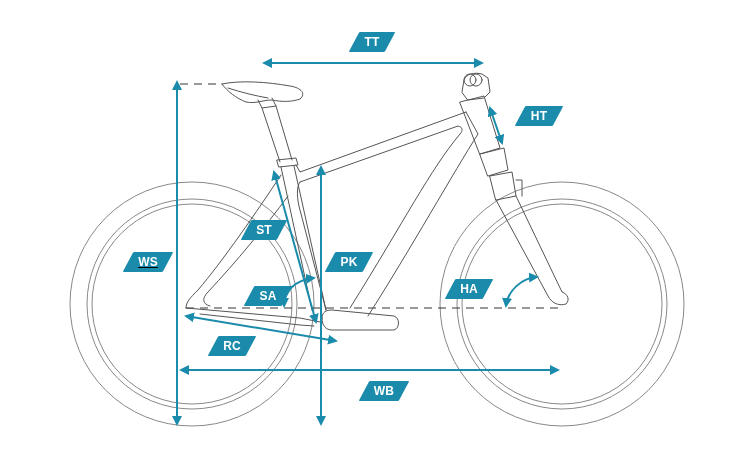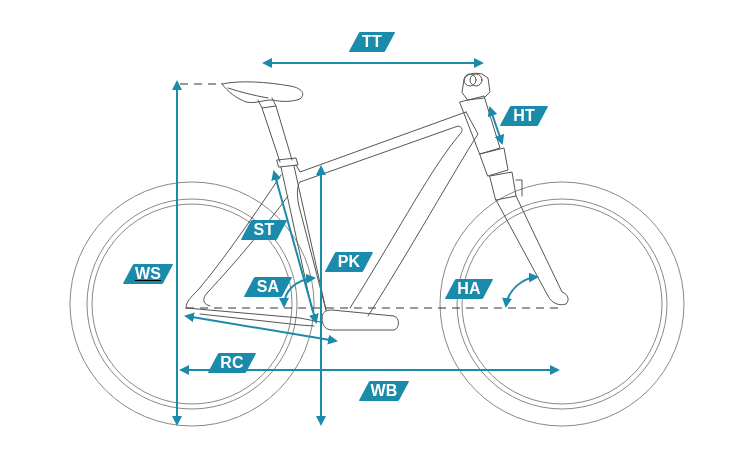--- a/index.html
+++ b/index.html
@@ -4,21 +4,21 @@
 <style>
   html, body { margin: 0; padding: 0; background: #ffffff; }
   body { width: 750px; height: 450px; overflow: hidden; position: relative; font-family: "Liberation Sans", sans-serif; }
   #diagram { position: absolute; left: 0; top: 0; }
   .frame { fill: none; stroke: #555; stroke-width: 1; stroke-linejoin: round; stroke-linecap: round; }
   .tire { fill: none; stroke: #888; stroke-width: 1; }
   .dash { fill: none; stroke: #333; stroke-width: 1; stroke-dasharray: 8 6; }
   .dim { fill: none; stroke-width: 2; }
   .label { position: absolute; height: 20px; display: flex; align-items: center; justify-content: center; }
   .label .bg { position: absolute; inset: 0; transform: skewX(-28deg); border-radius: 1px; }
-  .label span { position: relative; color: #fff; font-weight: bold; font-size: 16px; letter-spacing: 0.2px; text-align: right; }
+  .label span { position: relative; color: #fff; font-weight: bold; font-size: 12px; letter-spacing: 0.2px; text-align: right; }
 </style>
 </head>
 <body>
 
 <svg id="diagram" width="750" height="450" viewBox="0 0 750 450" xmlns="http://www.w3.org/2000/svg">
   <defs>
     <marker id="arr" viewBox="0 0 10 10" refX="8" refY="5" markerWidth="5" markerHeight="5" orient="auto-start-reverse">
       <path d="M0,0 L10,5 L0,10 z" fill="#1b8bab"></path>
     </marker>
   </defs>
@@ -99,44 +99,44 @@
     <path class="dim" stroke="#1b8bab" d="M284,306 C284,292 294,280 314,278" marker-start="url(#arr)" marker-end="url(#arr)"></path>
 
     <path class="dim" stroke="#1b8bab" d="M506,306 C508,290 522,278 537,277" marker-start="url(#arr)" marker-end="url(#arr)"></path>
   </g>
 </svg>
 
 <div class="label" style="left:354px; top:32px; width:36px;">
   <div class="bg" style="background:#1b8bab;"></div>
   <span>TT</span>
 </div>
-<div class="label" style="left:505px; top:106px; width:38px;">
+<div class="label" style="left:520px; top:106px; width:38px;">
   <div class="bg" style="background:#1b8bab;"></div>
   <span>HT</span>
 </div>
 <div class="label" style="left:246px; top:220px; width:36px;">
   <div class="bg" style="background:#1b8bab;"></div>
   <span>ST</span>
 </div>
 <div class="label" style="left:330px; top:252px; width:38px;">
   <div class="bg" style="background:#1b8bab;"></div>
   <span>PK</span>
 </div>
-<div class="label" style="left:128px; top:264px; width:40px;text-decoration:underline;">
+<div class="label" style="left:128px; top:252px; width:40px;text-decoration:underline;">
   <div class="bg" style="background:#1b8bab;"></div>
   <span>WS</span>
 </div>
-<div class="label" style="left:249px; top:277px; width:38px;">
+<div class="label" style="left:249px; top:286px; width:38px;">
   <div class="bg" style="background:#1b8bab;"></div>
   <span>SA</span>
 </div>
 <div class="label" style="left:450px; top:279px; width:38px;">
   <div class="bg" style="background:#1b8bab;"></div>
   <span>HA</span>
 </div>
-<div class="label" style="left:213px; top:353px; width:38px;">
+<div class="label" style="left:213px; top:336px; width:38px;">
   <div class="bg" style="background:#1b8bab;"></div>
   <span>RC</span>
 </div>
 <div class="label" style="left:364px; top:381px; width:40px;">
   <div class="bg" style="background:#1b8bab;"></div>
   <span>WB</span>
 </div>
 
 </body></html>

